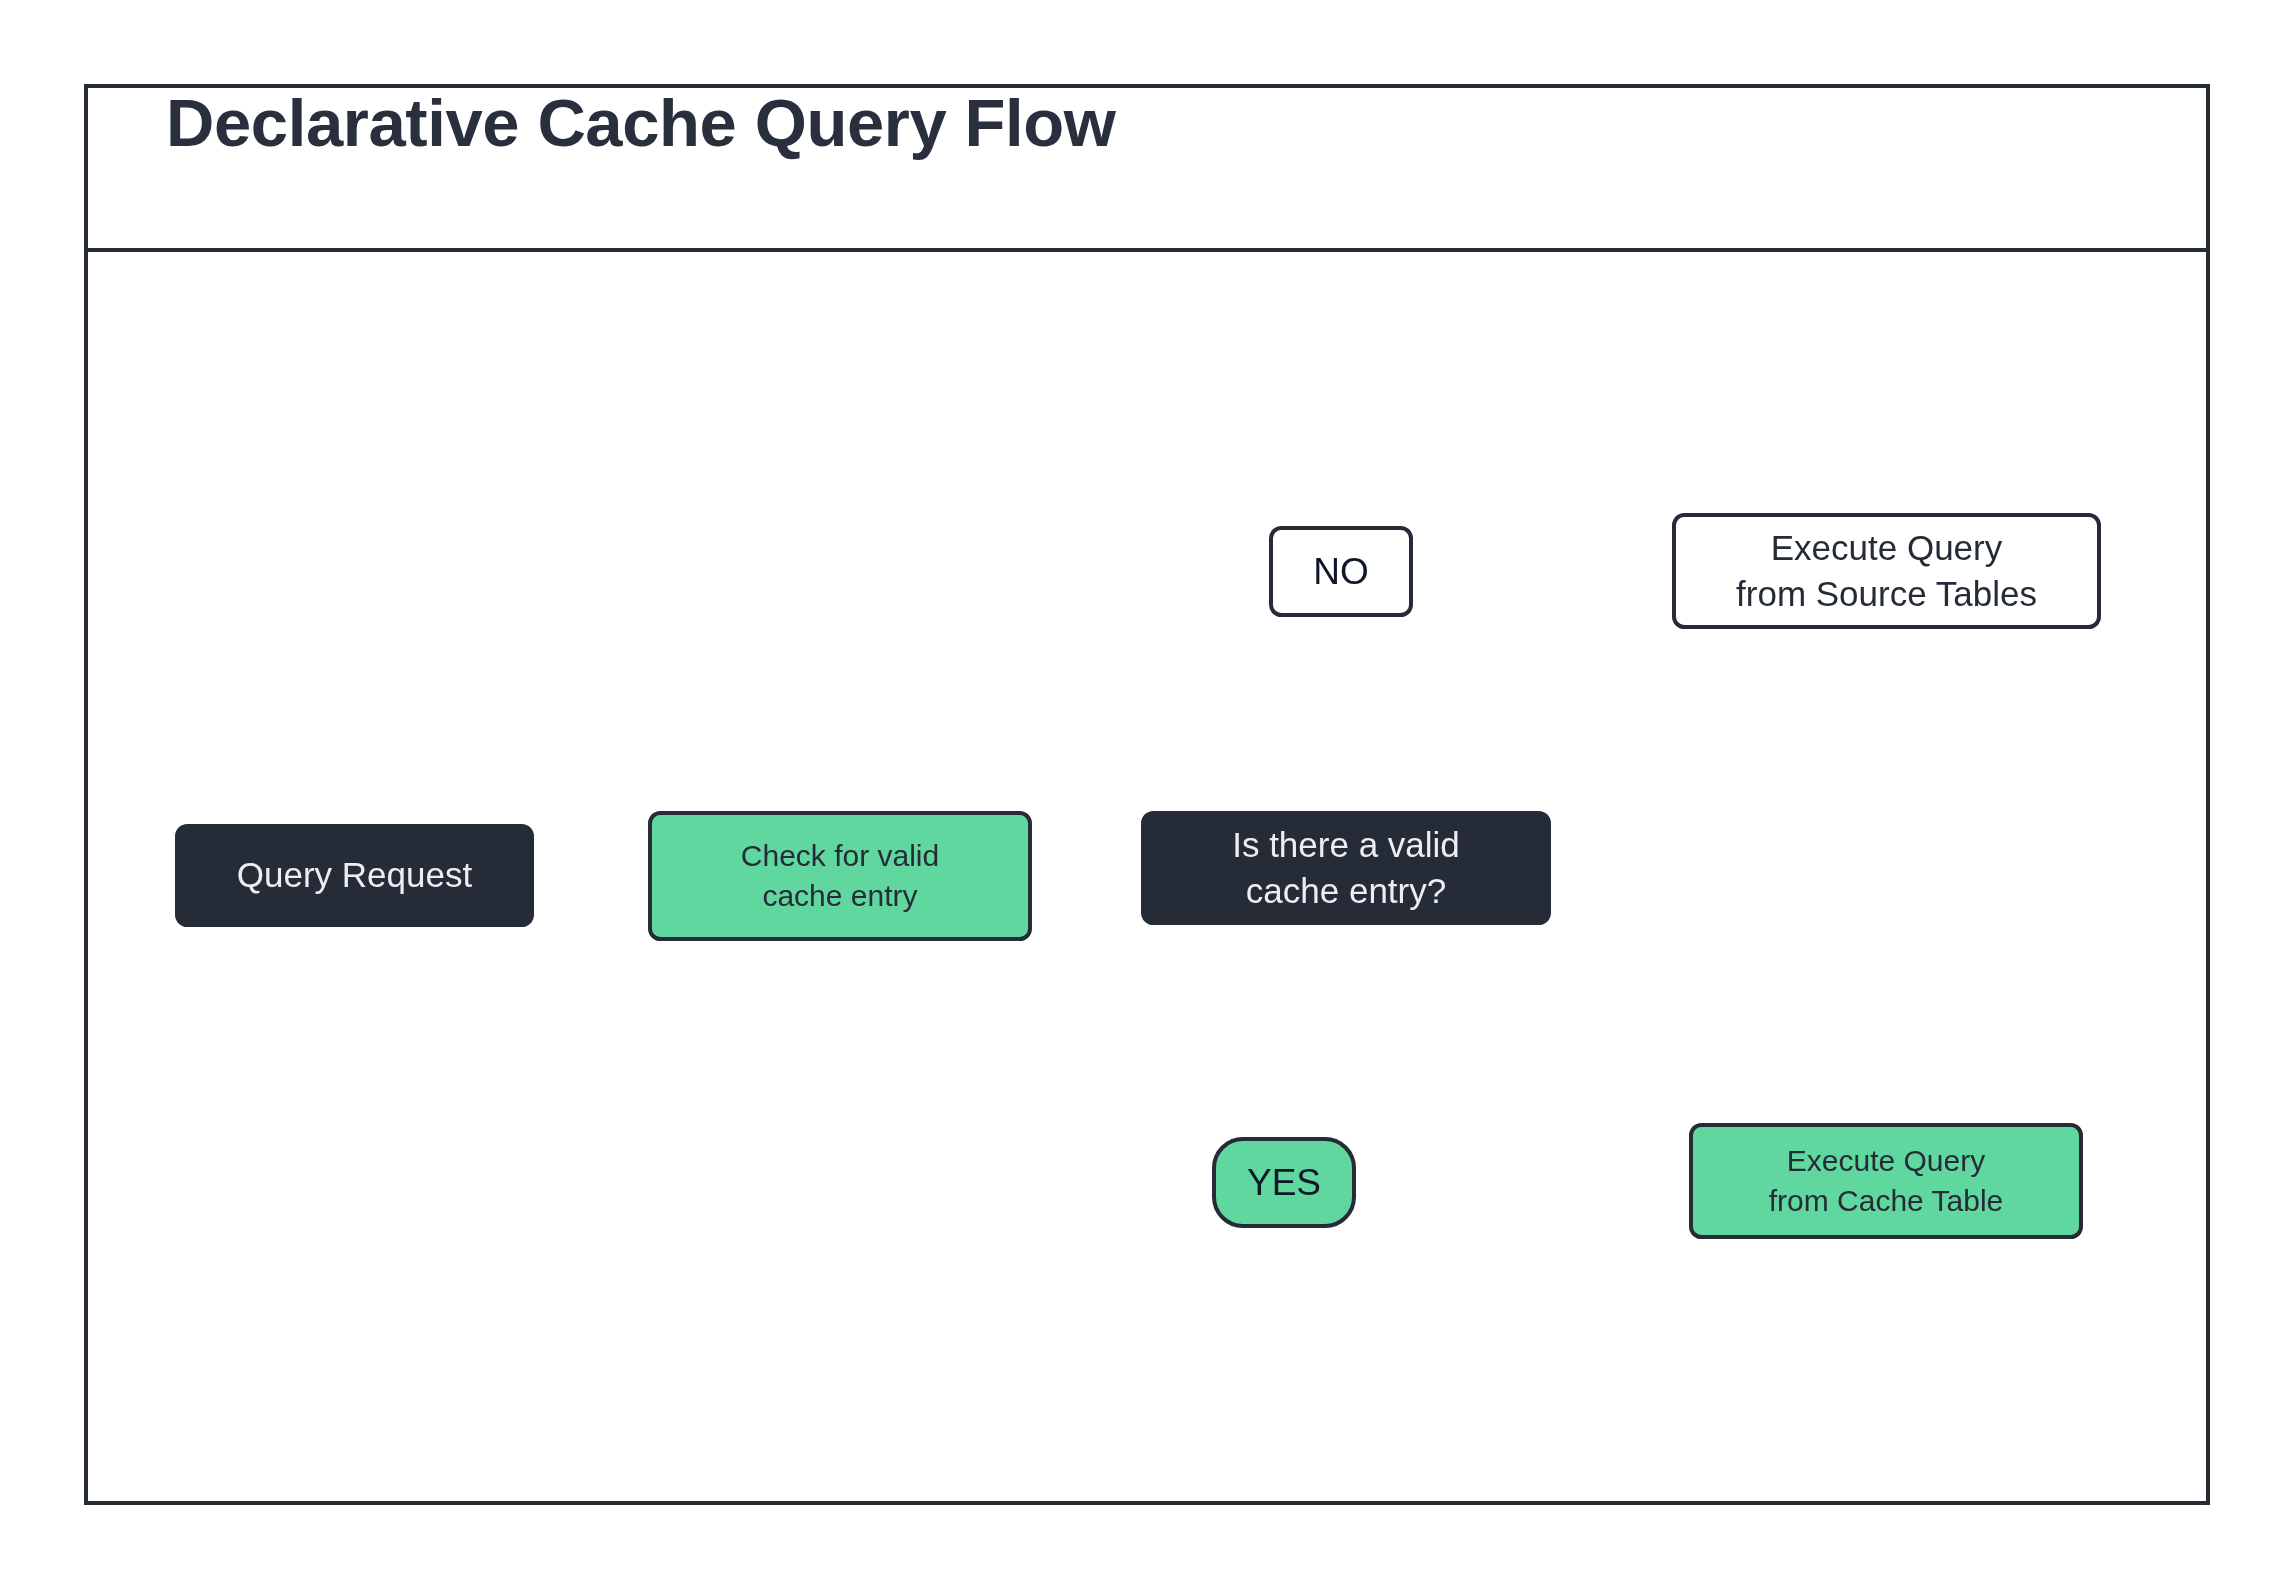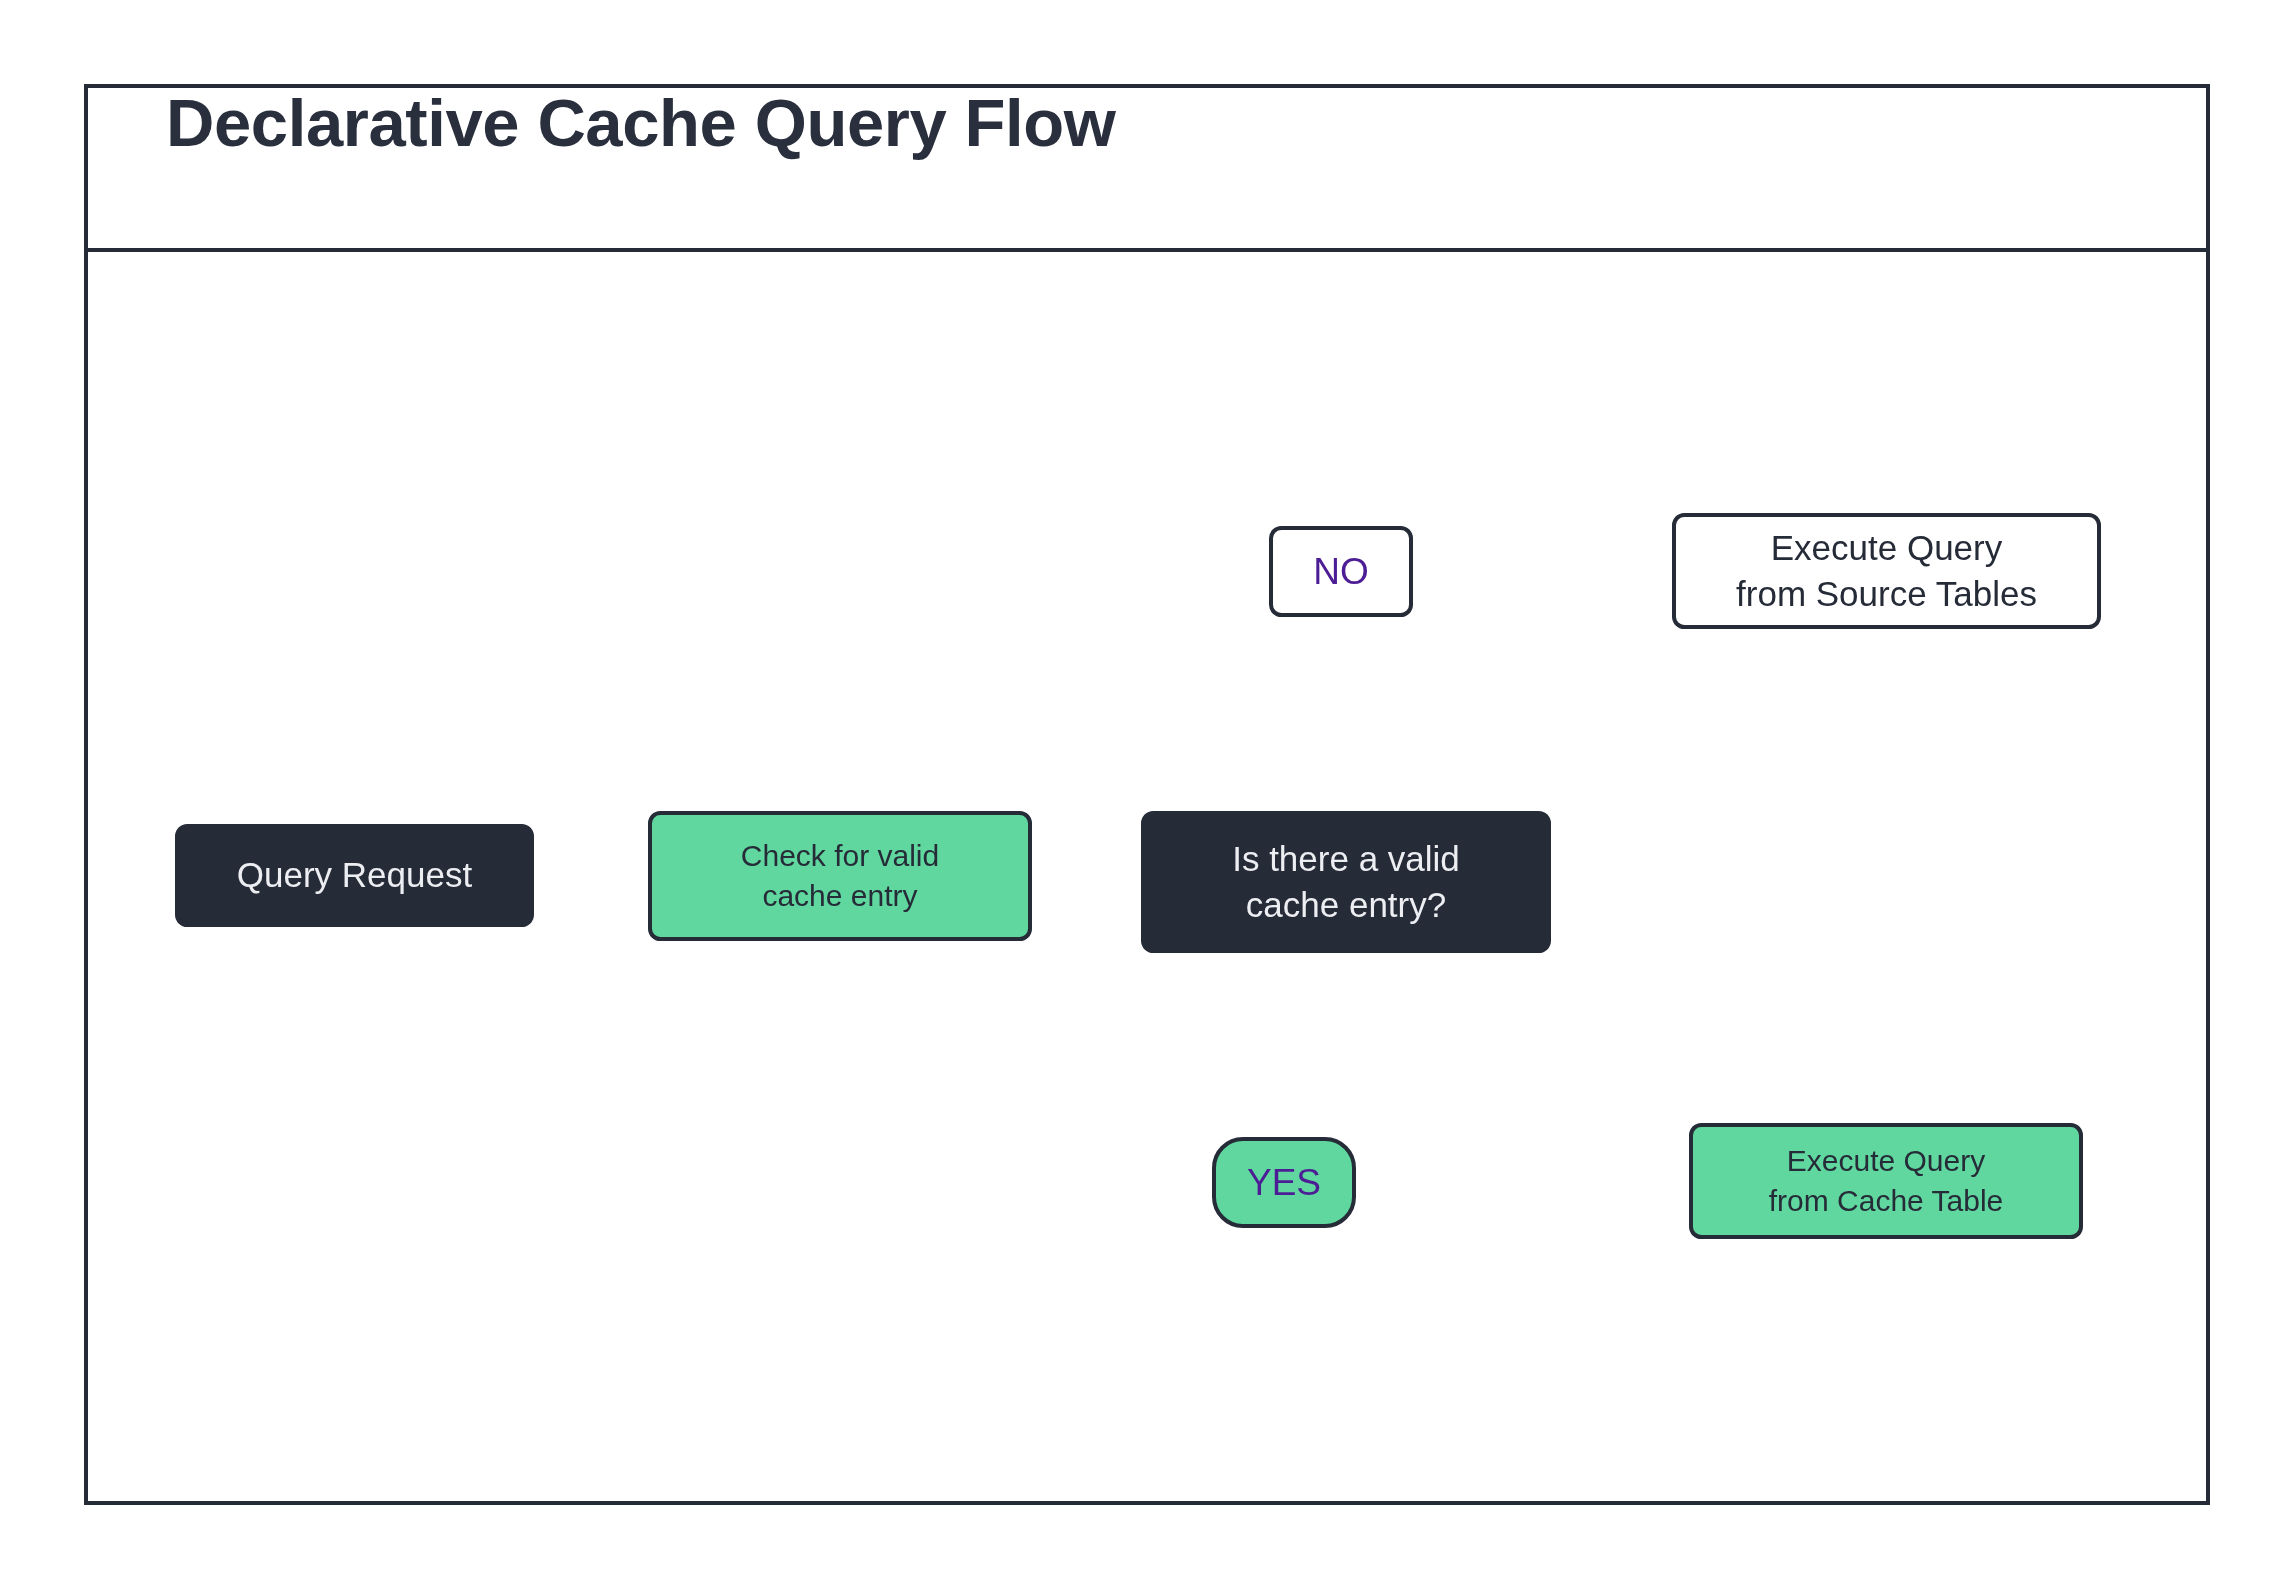--- a/index.html
+++ b/index.html
@@ -105,29 +105,29 @@
   .branch-label {
     position: absolute;
     box-sizing: border-box;
     display: flex;
     align-items: center;
     justify-content: center;
     border-radius: 12.3px;
     border: 4.4px solid #262b38;
     font-family: "Liberation Sans", sans-serif;
     font-size: 37px;
-    color: #4c1d95;
+    color: #0f172a;
   }
   .branch-label.white { background: #ffffff; }
   .branch-label.green { background: #5fd79e; }
 
   
   #node-query-request { left: 175px; top: 824px; width: 359px; height: 103px; }
   #node-check-cache   { left: 648px; top: 811px; width: 384px; height: 130px; }
-  #node-decision      { left: 1141px; top: 811px; width: 410px; height: 142px; }
+  #node-decision      { left: 1141px; top: 811px; width: 410px; height: 114px; }
   #label-no           { left: 1269px; top: 526px; width: 144px; height: 91px; }
   #label-yes          { left: 1212px; top: 1137px; width: 144px; height: 91px; border-radius: 31px; }
   #node-exec-source   { left: 1672px; top: 513px; width: 429px; height: 116px; }
   #node-exec-cache    { left: 1689px; top: 1123px; width: 394px; height: 116px; }
 </style>
 </head>
 <body>
 
 <div id="stage">
 

